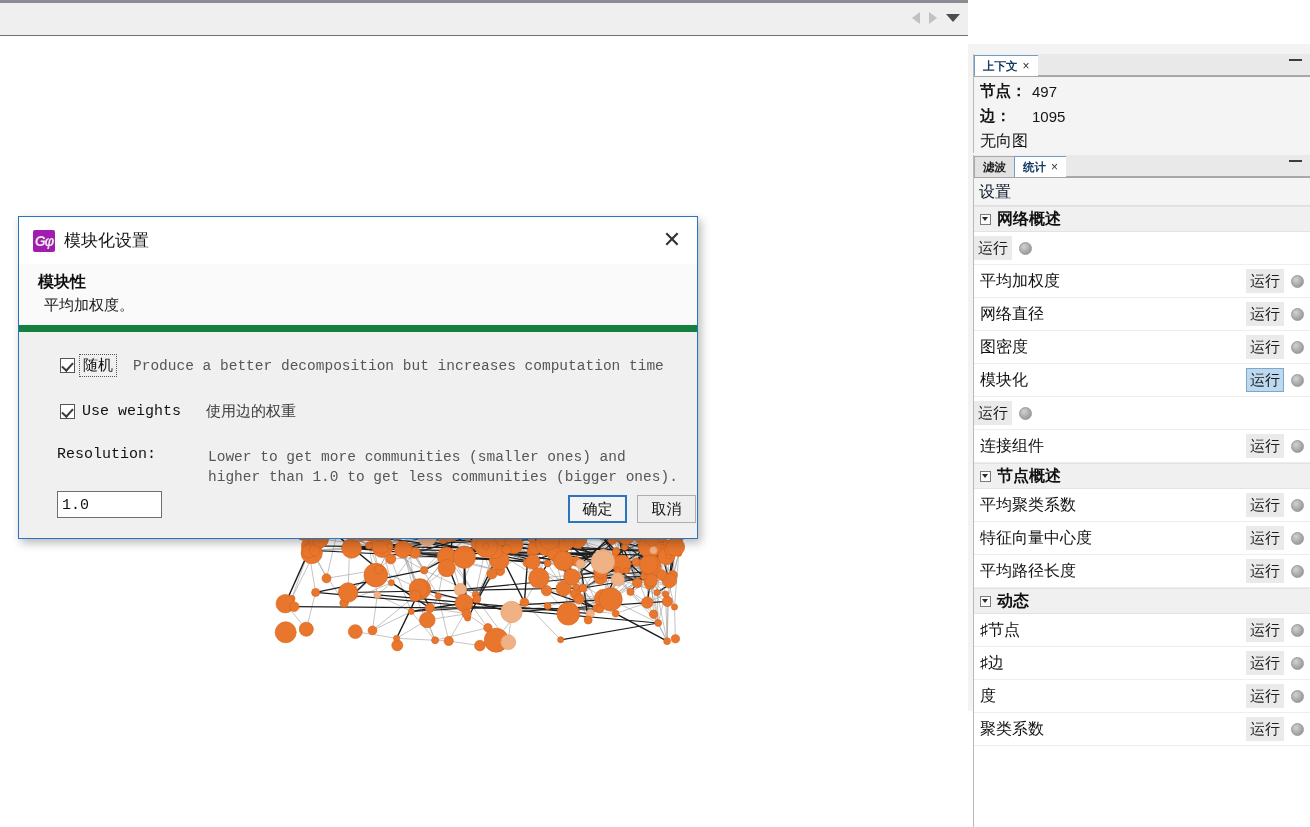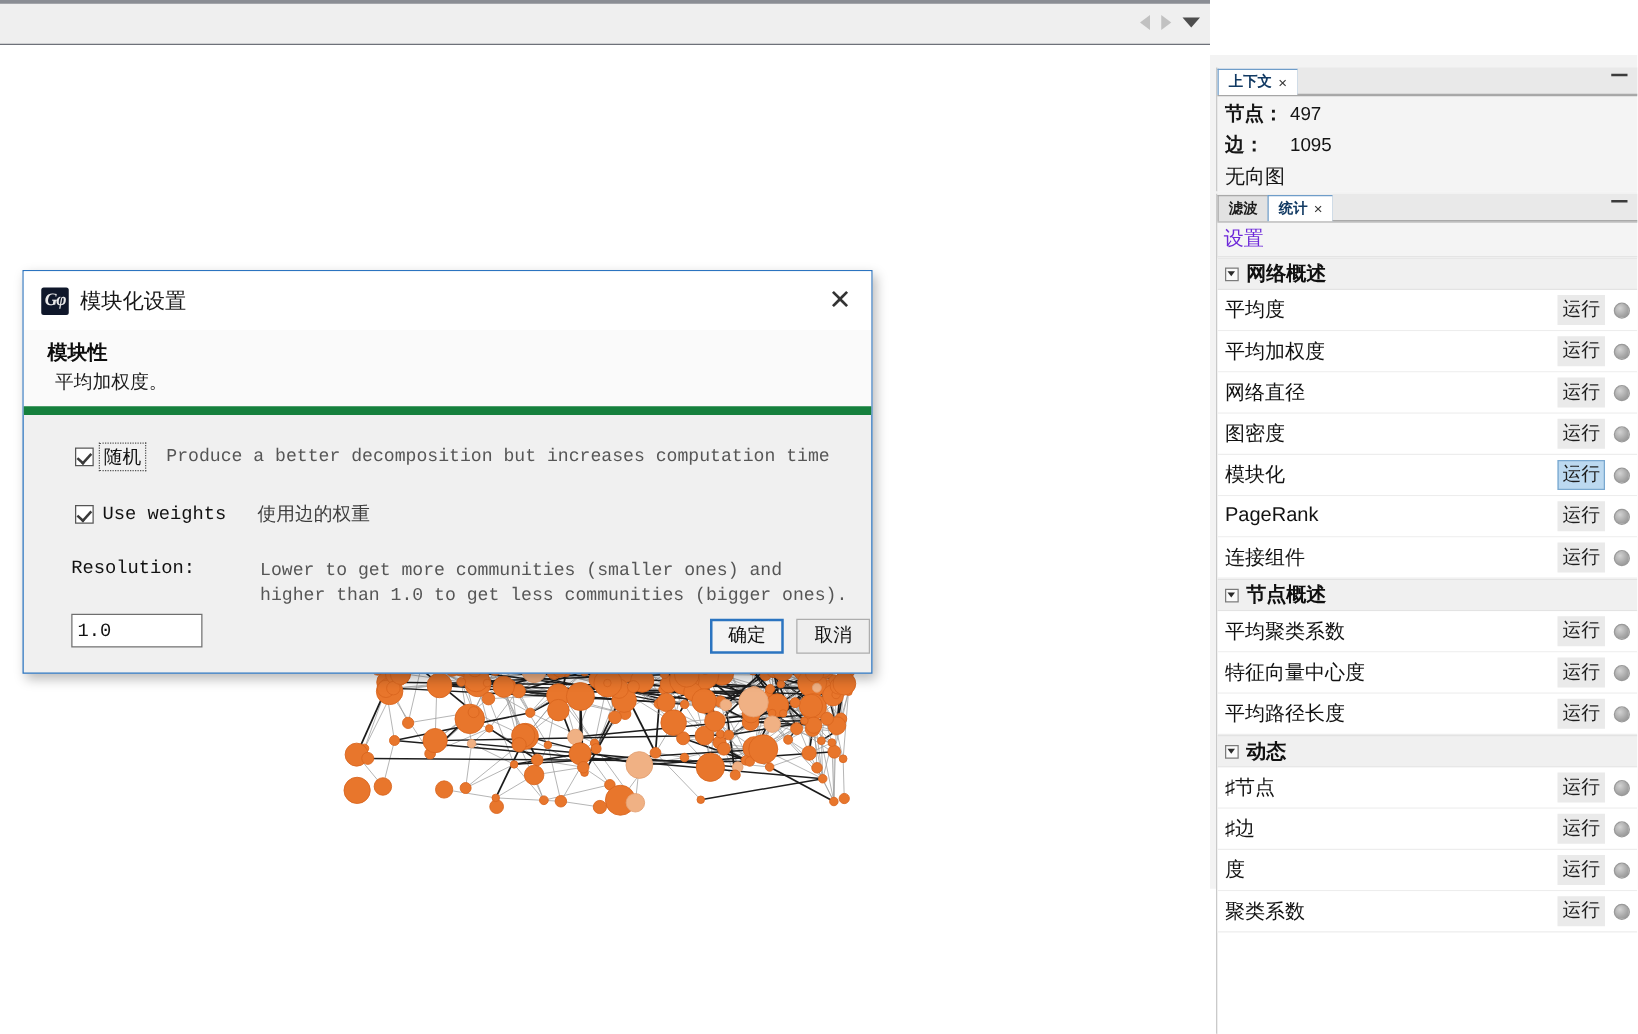--- a/index.html
+++ b/index.html
@@ -56,21 +56,21 @@
   #context-panel{position:absolute;left:5px;top:10px;width:337px;height:99px;background:#fff;
      border-left:1px solid #b9b9b9;box-sizing:border-box;}
   #context-body{background:#f4f4f4;height:76px;padding:2px 12px 0 2px;box-sizing:border-box;}
   .ctx-row{display:flex;height:25px;align-items:center;font-size:15px;color:#151515;padding-left:4px;}
   .ctx-key{font-weight:bold;min-width:48px;font-size:15.5px;}
   .ctx-val{font-size:15px;margin-left:4px;}
   .ctx-single{font-size:16px;}
 
   #stats-panel{position:absolute;left:5px;top:111px;width:337px;height:716px;background:#fff;
      border-left:1px solid #b9b9b9;box-sizing:border-box;}
-  #stats-title{height:27px;line-height:27px;padding-left:5px;font-size:16px;color:#6d28d9;background:#f4f4f4;
+  #stats-title{height:27px;line-height:27px;padding-left:5px;font-size:16px;color:#0f172a;background:#f4f4f4;
      border-bottom:1px solid #dedede;}
   #stats-scroll{position:relative;height:661px;background:#fff;overflow:hidden;}
 
   .grp-header{
     height:26px;display:flex;align-items:center;gap:6px;padding-left:6px;
     background:#f0f0f0;border-top:1px solid #e3e3e3;border-bottom:1px solid #e3e3e3;
     font-weight:bold;font-size:16px;color:#101010;box-sizing:border-box;
   }
   .grp-toggle{
     width:9px;height:9px;border:1px solid #7b7b7b;background:#fbfbfb;position:relative;flex:none;
@@ -99,23 +99,23 @@
   #dialog{
     position:absolute;left:18px;top:216px;width:680px;height:323px;
     background:#f0f0f0;border:1px solid #2b74c0;box-sizing:border-box;
     box-shadow:3px 4px 9px rgba(0,0,0,.28);
   }
   #dlg-title{
     height:47px;background:#ffffff;display:flex;align-items:center;padding:0 0 0 14px;
     box-sizing:border-box;position:relative;
   }
   #dlg-logo{
-    width:22px;height:22px;background:#0f172a;border-radius:2px;flex:none;margin-right:9px;
+    width:22px;height:22px;background:#a21caf;border-radius:2px;flex:none;margin-right:9px;
     display:flex;align-items:center;justify-content:center;
-    color:#e9e9e9;font-family:Liberation Serif, serif;
+    color:#e9e9e9;font-family:Liberation Sans, sans-serif;
     font-size:14px;font-style:italic;font-weight:bold;letter-spacing:-1px;
   }
   #dlg-title-text{font-size:17px;color:#171717;}
   #dlg-close{
     position:absolute;right:12px;top:10px;width:26px;height:26px;
     display:flex;align-items:center;justify-content:center;
     font-size:22px;color:#333;font-weight:300;cursor:default;
   }
   #dlg-head{
     background:#fafafa;padding:8px 0 10px 19px;border-bottom:7px solid #15803d;
@@ -998,21 +998,20 @@
         <div class="tabbar-fill"></div>
         <div class="minimize"></div>
       </div>
       <div id="stats-title">设置</div>
       <div id="stats-scroll">
           <div class="grp-header">
             <span class="grp-toggle"></span>
             <span>网络概述</span>
           </div>
           <div class="stat-row">
-            <div class="stat-label">平均度</div>
             <div class="run-btn">运行</div>
             <div class="info-dot"></div>
           </div>
           <div class="stat-row">
             <div class="stat-label">平均加权度</div>
             <div class="run-btn">运行</div>
             <div class="info-dot"></div>
           </div>
           <div class="stat-row">
             <div class="stat-label">网络直径</div>
@@ -1023,21 +1022,20 @@
             <div class="stat-label">图密度</div>
             <div class="run-btn">运行</div>
             <div class="info-dot"></div>
           </div>
           <div class="stat-row selected">
             <div class="stat-label">模块化</div>
             <div class="run-btn">运行</div>
             <div class="info-dot"></div>
           </div>
           <div class="stat-row">
-            <div class="stat-label">PageRank</div>
             <div class="run-btn">运行</div>
             <div class="info-dot"></div>
           </div>
           <div class="stat-row">
             <div class="stat-label">连接组件</div>
             <div class="run-btn">运行</div>
             <div class="info-dot"></div>
           </div>
           <div class="grp-header">
             <span class="grp-toggle"></span>

